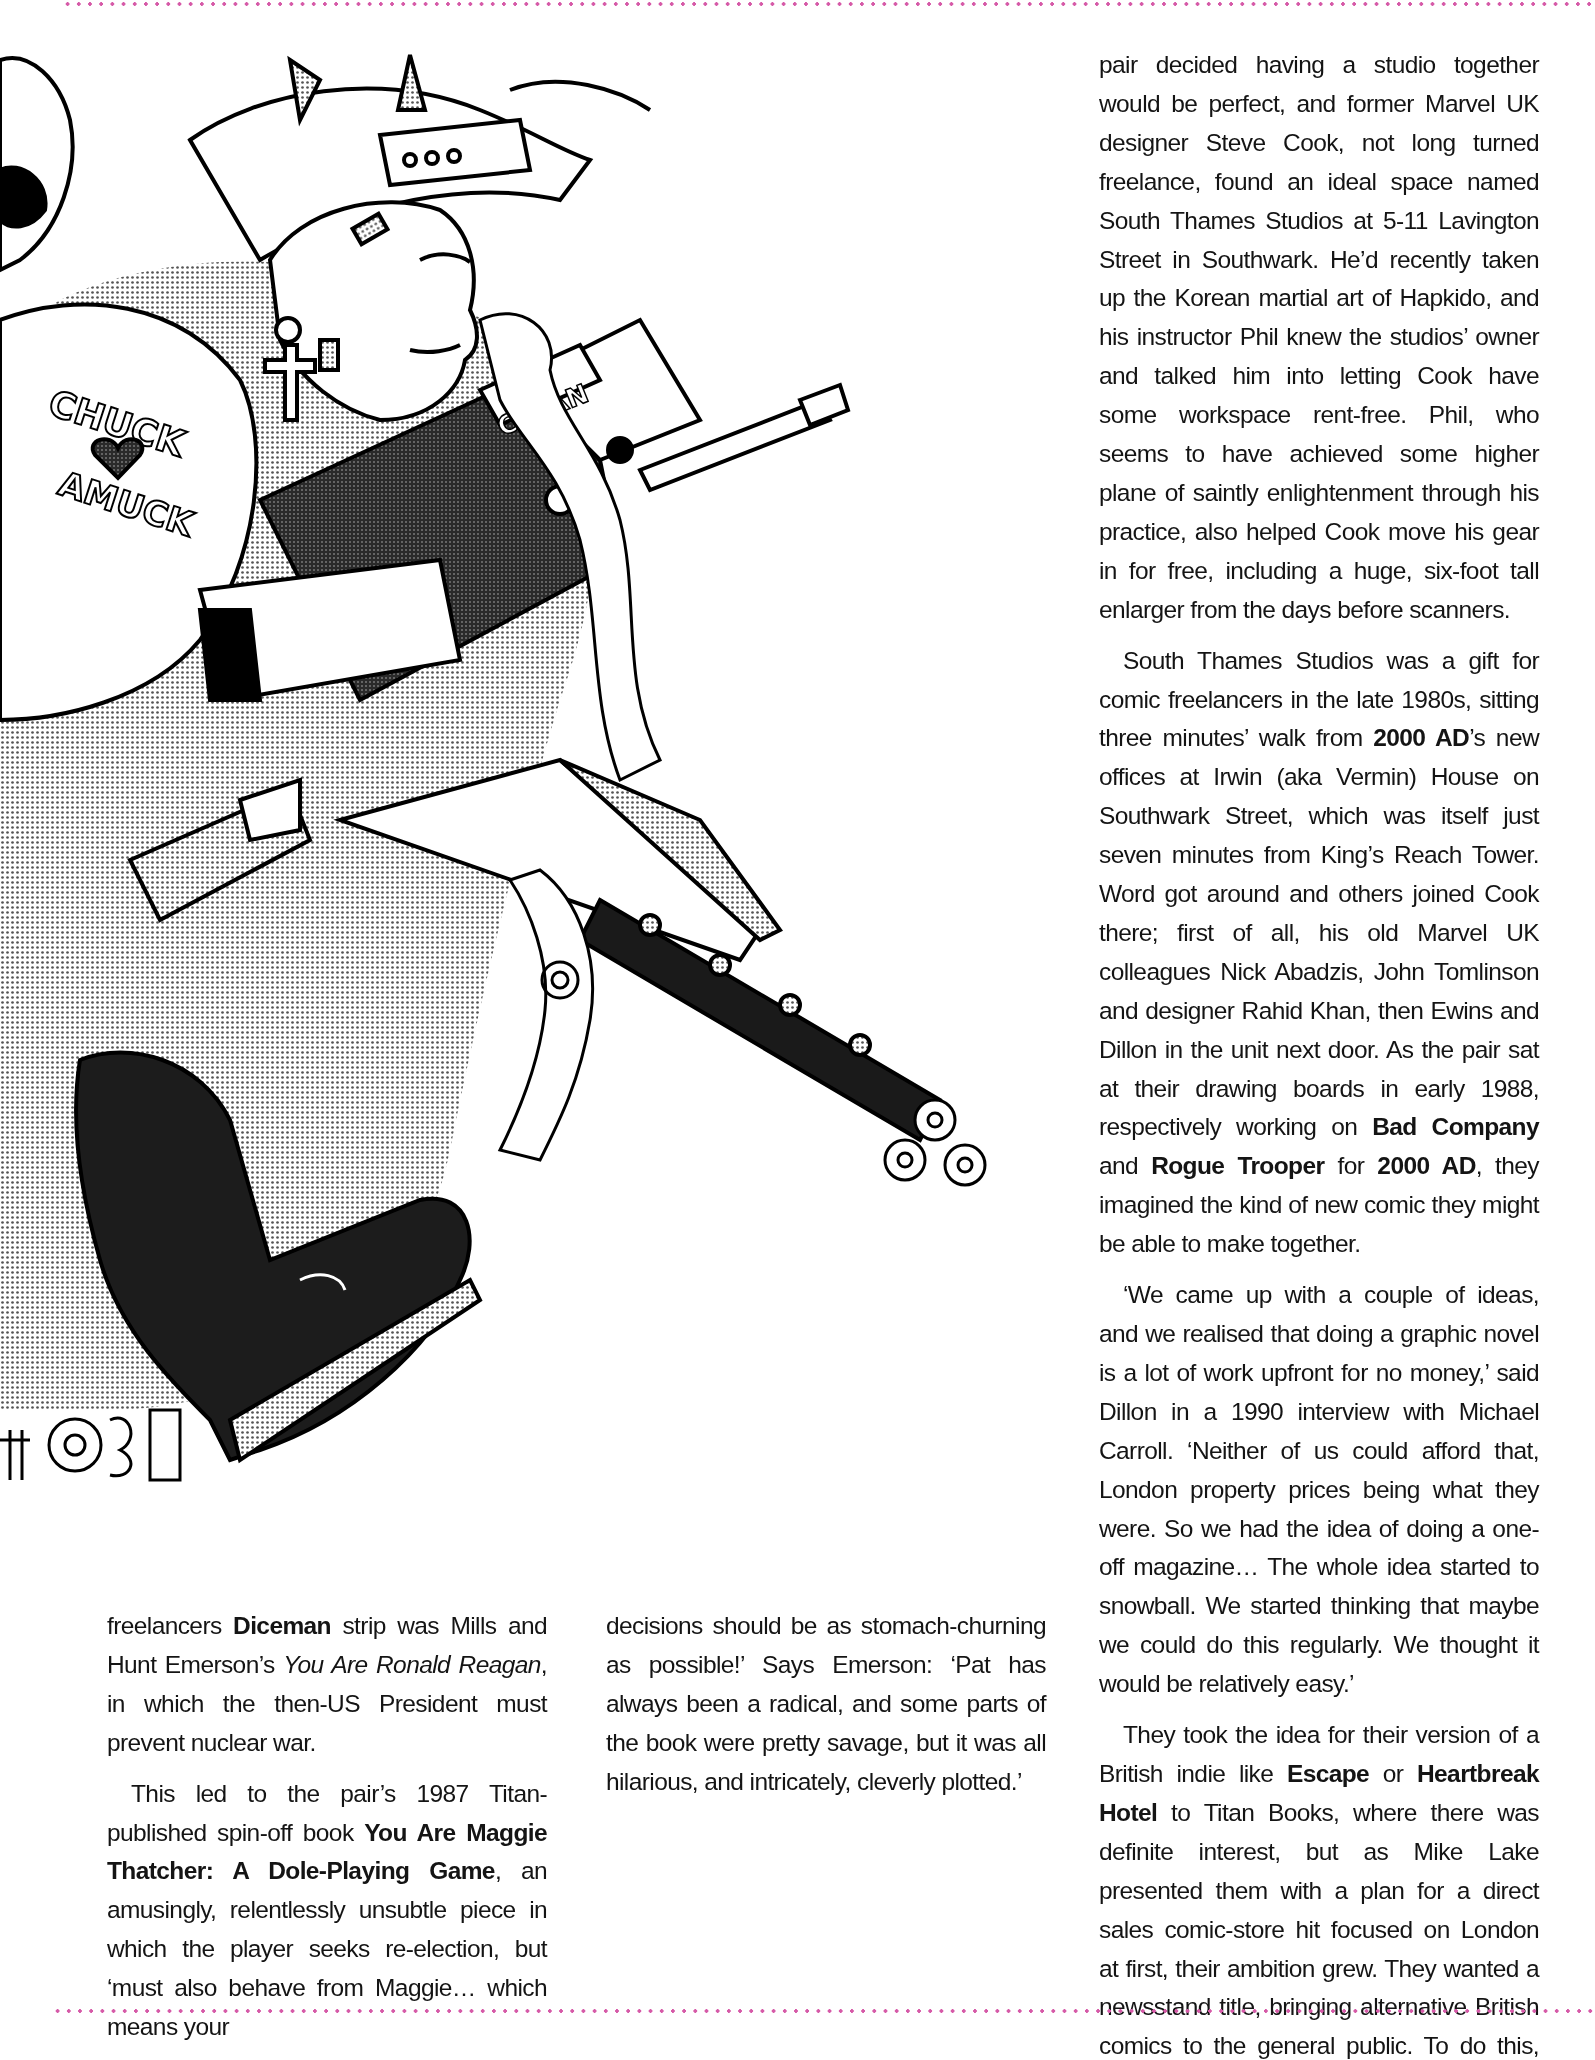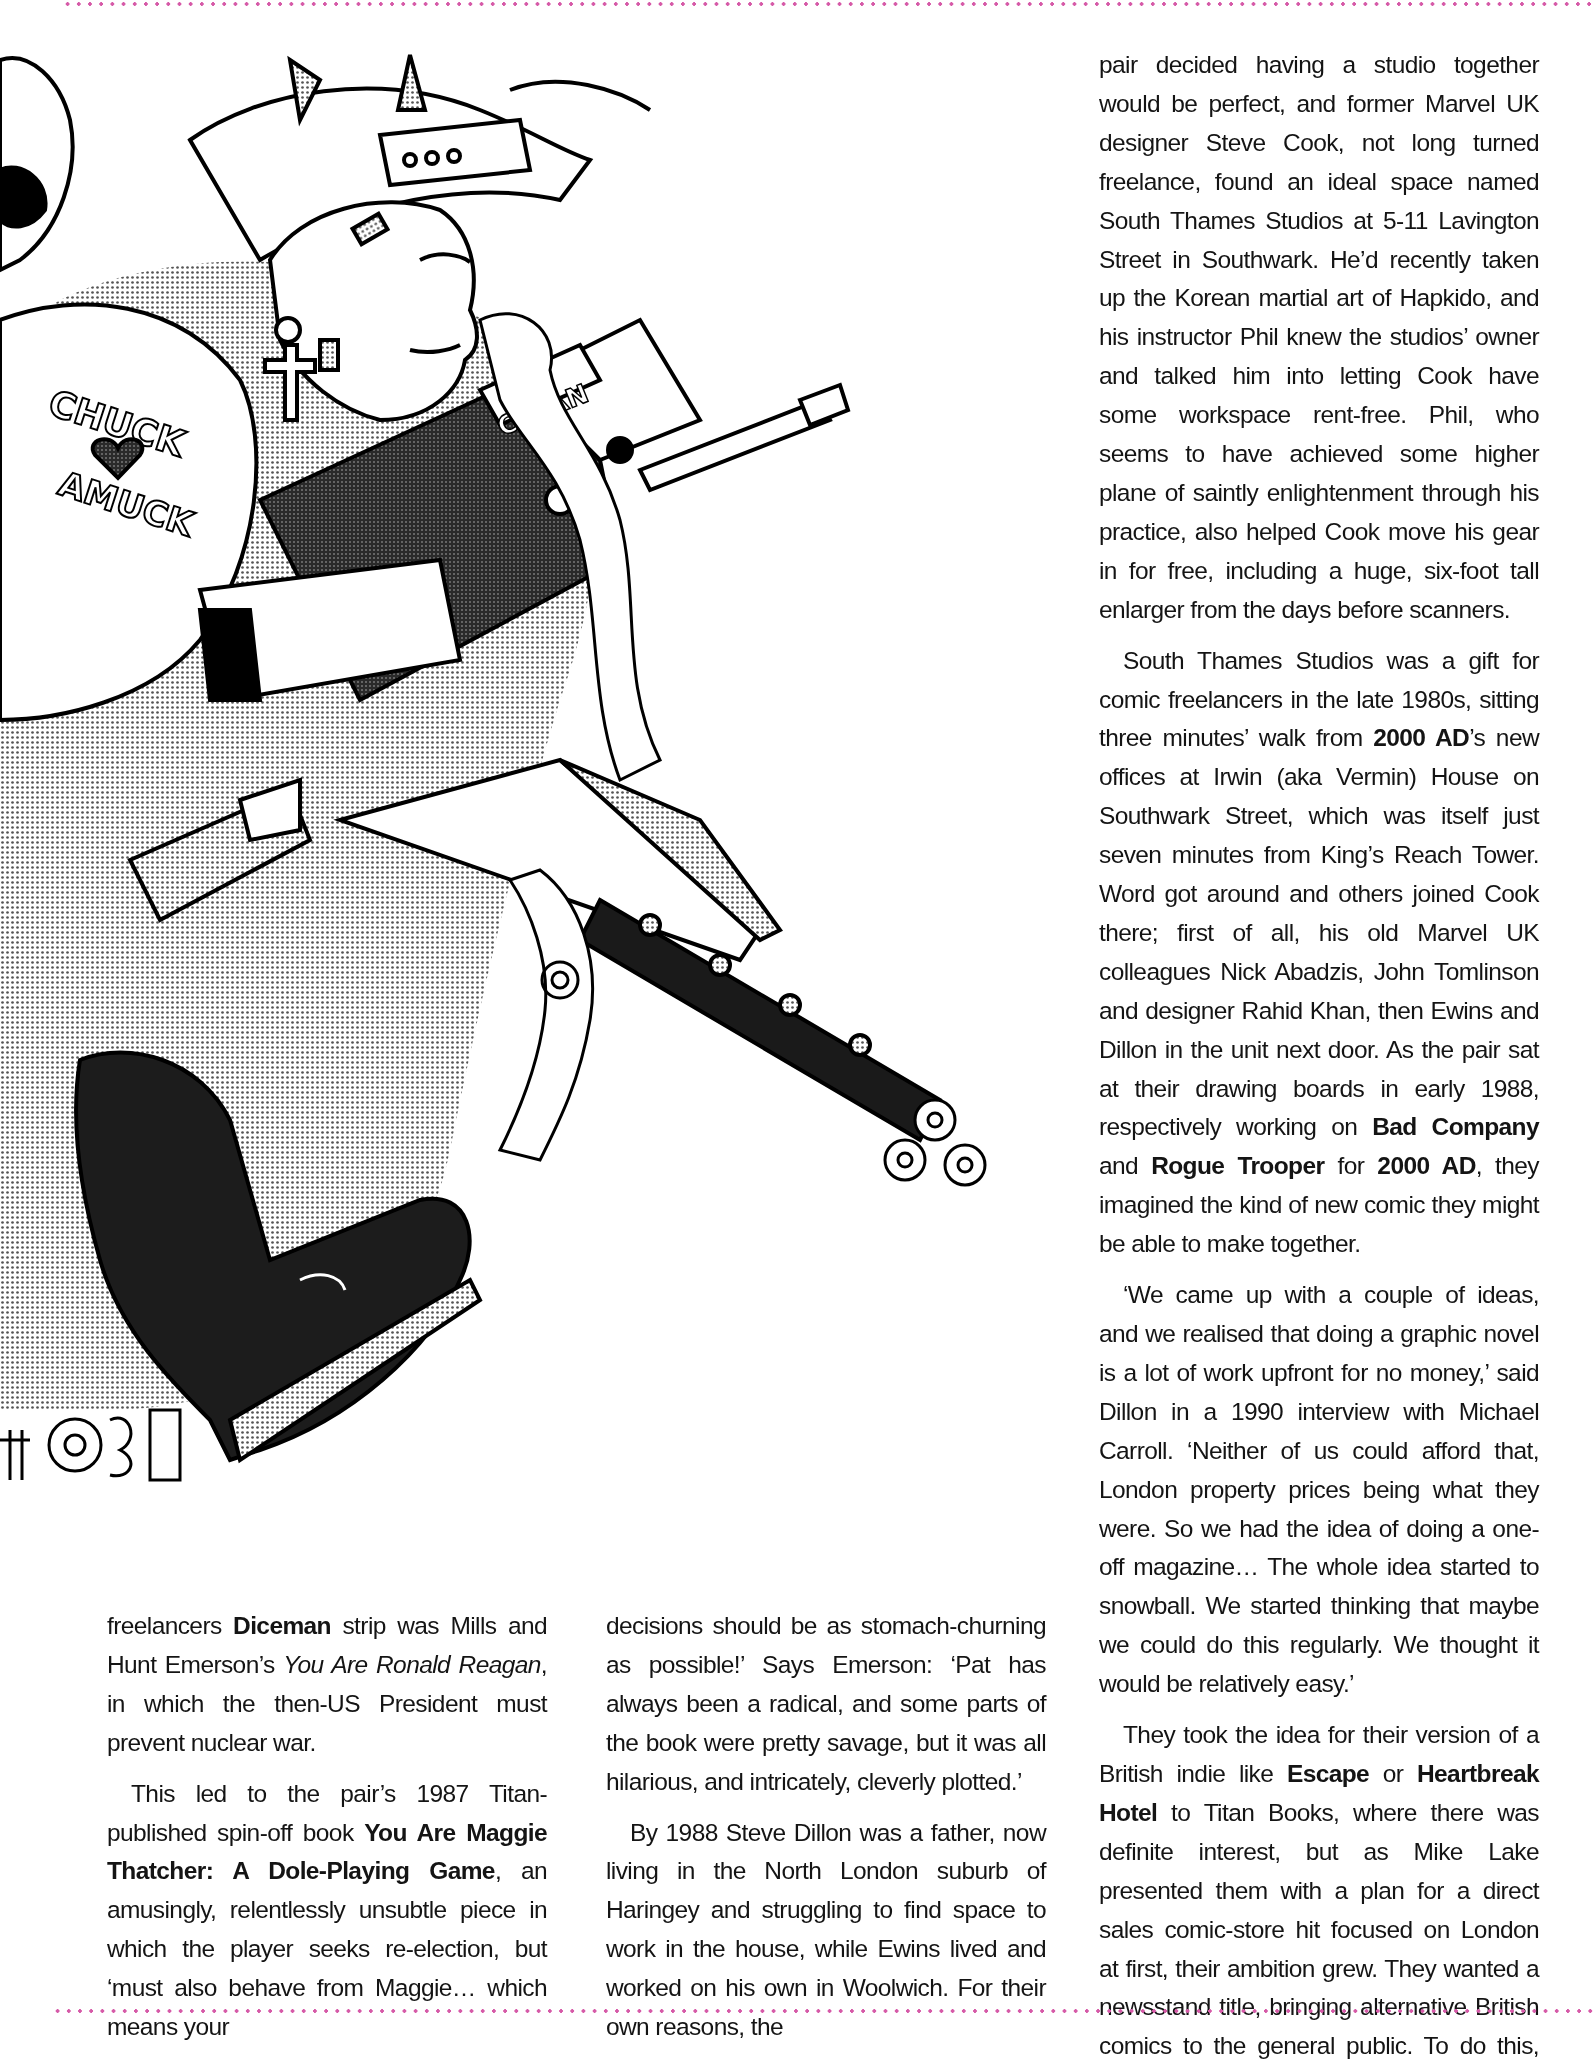--- a/index.html
+++ b/index.html
@@ -137,21 +137,20 @@
   </g>
 </svg>
 
 <div id="col-left" class="col">
   <p><span>freelancers </span><b>Diceman</b><span> strip was Mills and Hunt Emerson’s </span><i>You Are Ronald Reagan</i><span>, in which the then-US President must prevent nuclear war.</span></p>
   <p class="indent"><span>This led to the pair’s 1987 Titan-published spin-off book </span><b>You Are Maggie Thatcher: A Dole-Playing Game</b><span>, an amusingly, relentlessly unsubtle piece in which the player seeks re-election, but ‘must also behave from Maggie… which means your</span></p>
 </div>
 
 <div id="col-mid" class="col">
   <p>decisions should be as stomach-churning as possible!’ Says Emerson: ‘Pat has always been a radical, and some parts of the book were pretty savage, but it was all hilarious, and intricately, cleverly plotted.’</p>
-  <p class="indent">By 1988 Steve Dillon was a father, now living in the North London suburb of Haringey and struggling to find space to work in the house, while Ewins lived and worked on his own in Woolwich. For their own reasons, the</p>
 </div>
 
 <div id="col-right" class="col">
   <p>pair decided having a studio together would be perfect, and former Marvel UK designer Steve Cook, not long turned freelance, found an ideal space named South Thames Studios at 5-11 Lavington Street in Southwark. He’d recently taken up the Korean martial art of Hapkido, and his instructor Phil knew the studios’ owner and talked him into letting Cook have some workspace rent-free. Phil, who seems to have achieved some higher plane of saintly enlightenment through his practice, also helped Cook move his gear in for free, including a huge, six-foot tall enlarger from the days before scanners.</p>
   <p class="indent"><span>South Thames Studios was a gift for comic freelancers in the late 1980s, sitting three minutes’ walk from </span><b>2000 AD</b><span>’s new offices at Irwin (aka Vermin) House on Southwark Street, which was itself just seven minutes from King’s Reach Tower. Word got around and others joined Cook there; first of all, his old Marvel UK colleagues Nick Abadzis, John Tomlinson and designer Rahid Khan, then Ewins and Dillon in the unit next door. As the pair sat at their drawing boards in early 1988, respectively working on </span><b>Bad Company</b><span> and </span><b>Rogue Trooper</b><span> for </span><b>2000 AD</b><span>, they imagined the kind of new comic they might be able to make together.</span></p>
   <p class="indent">‘We came up with a couple of ideas, and we realised that doing a graphic novel is a lot of work upfront for no money,’ said Dillon in a 1990 interview with Michael Carroll. ‘Neither of us could afford that, London property prices being what they were. So we had the idea of doing a one-off magazine… The whole idea started to snowball. We started thinking that maybe we could do this regularly. We thought it would be relatively easy.’</p>
   <p class="indent"><span>They took the idea for their version of a British indie like </span><b>Escape</b><span> or </span><b>Heartbreak Hotel</b><span> to Titan Books, where there was definite interest, but as Mike Lake presented them with a plan for a direct sales comic-store hit focused on London at first, their ambition grew. They wanted a newsstand title, bringing alternative British comics to the general public. To do this, though, they needed more reach than the very capable but comic industry-focused Titan could muster.</span></p>
 </div>
 
 <div id="bottom-rule" class="dotline"></div>

